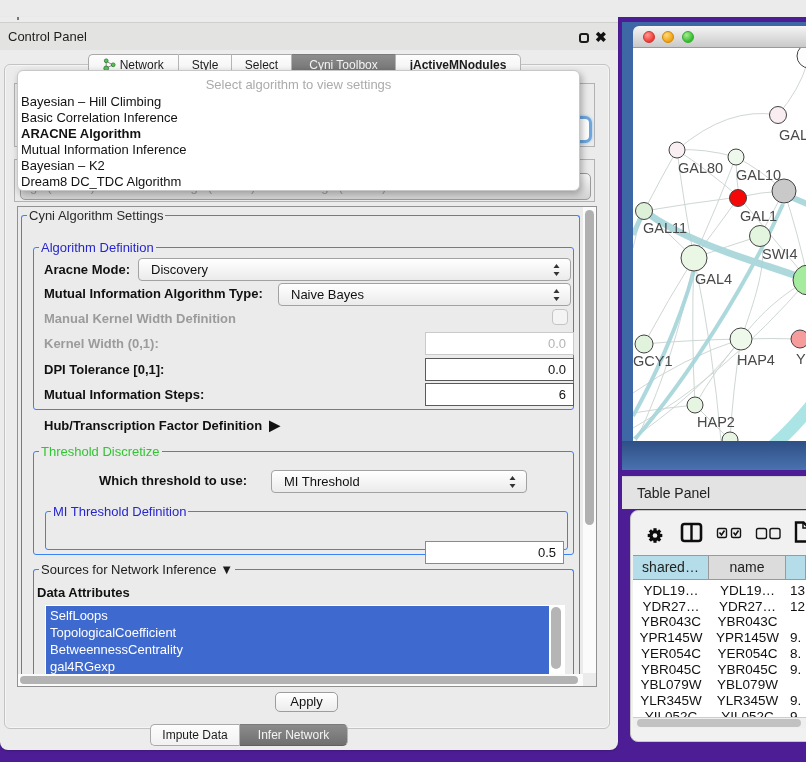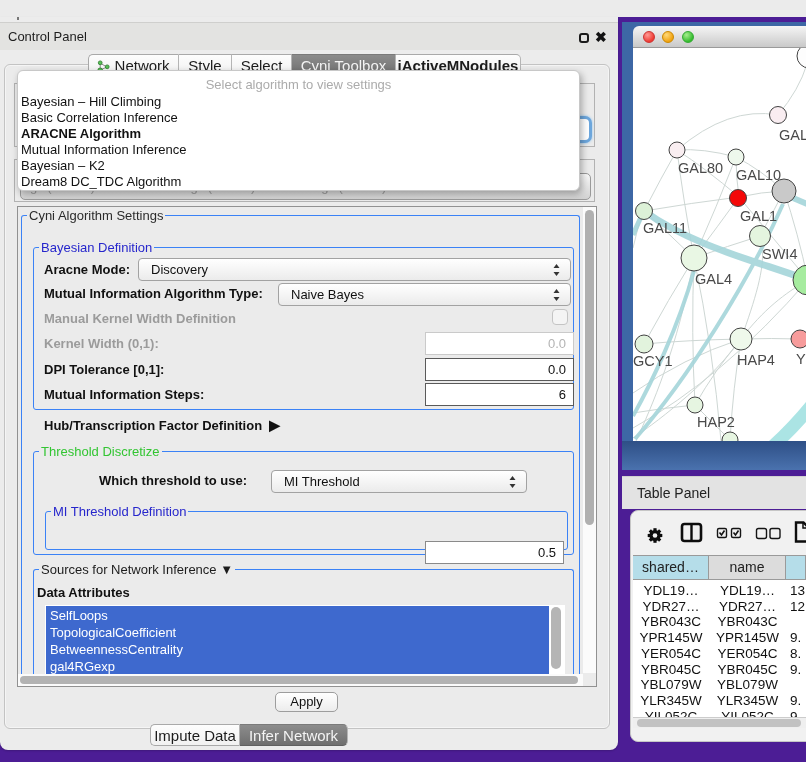--- a/index.html
+++ b/index.html
@@ -12,21 +12,21 @@
 #cp-title { position:absolute; left:0; top:5px; width:618px; height:28px; background:#e3e3e1; border-top:1px solid #cfcfcd; }
 #cp-title .t { position:absolute; left:8px; top:6px; font-size:13px; color:#1d1d1d; }
 #btn-float { position:absolute; left:579px; top:10px; width:10px; height:10px; border:2px solid #1a1a1a; border-radius:3px; }
 #btn-close { position:absolute; left:595px; top:6px; font-size:14px; font-weight:bold; color:#111; }
 
 
 #tabpanel { position:absolute; left:4px; top:47px; width:606px; height:665px; border:1px solid #c3c3c3; border-radius:6px; background:#ebebeb; box-shadow:inset 0 0 0 1px #f5f5f5; }
 
 
 .seg { position:absolute; display:flex; height:22px; }
-.seg .s { height:22px; line-height:21px; font-size:15px; color:#1c1c1c; text-align:center; background:linear-gradient(#fdfdfd,#f1f1f1); border-top:1px solid #a9a9a9; border-bottom:1px solid #a9a9a9; border-right:1px solid #b5b5b5; }
+.seg .s { height:22px; line-height:21px; font-size:12px; color:#1c1c1c; text-align:center; background:linear-gradient(#fdfdfd,#f1f1f1); border-top:1px solid #a9a9a9; border-bottom:1px solid #a9a9a9; border-right:1px solid #b5b5b5; }
 .seg .s:first-child { border-left:1px solid #a9a9a9; border-radius:5px 0 0 5px; }
 .seg .s:last-child { border-radius:0 5px 5px 0; }
 .seg .sel { background:linear-gradient(#8c8c8c,#6f6f6f); color:#f4f4f4; border-top-color:#7a7a7a; border-bottom-color:#606060; }
 #toptabs { left:88px; top:37px; }
 #toptabs .s1 { width:91px; }
 #toptabs .s2 { width:53px; }
 #toptabs .s3 { width:60px; }
 #toptabs .s4 { width:104px; }
 #toptabs .s5 { width:125px; font-weight:bold; }
 #bottabs { left:150px; top:707px; z-index:60; }
@@ -114,21 +114,21 @@
         <span style="position:absolute; left:9px; top:5px; font-size:13px; color:#9c9c9c; white-space:nowrap;">gal(filtered).sif default node gal(filtered).sif Shared gal(filtered)</span>
       </div>
 
     <div id="scrollpane">
 
       <div class="group" style="left:3px; top:8px; width:559px; height:470px; border-bottom:none;">
         <div class="gt" style="color:#2b2b2b;">Cyni Algorithm Settings</div>
       </div>
 
       <div class="group" style="left:15px; top:40px; width:541px; height:163px;">
-        <div class="gt" style="color:#2626cc;">Bayesian Definition</div>
+        <div class="gt" style="color:#2626cc;">Algorithm Definition</div>
       </div>
       <div class="lbl" style="left:26px; top:55px;">Aracne Mode:</div>
       <div class="combo" style="left:120px; top:51px; width:433px;">Discovery<span class="arr"><svg width="9" height="16" viewBox="0 0 9 16">
               <path d="M1.5 6 L4.5 2 L7.5 6 Z M1.5 10 L4.5 14 L7.5 10 Z" fill="#333"></path>
             </svg></span></div>
       <div class="lbl" style="left:26px; top:79px;">Mutual Information Algorithm Type:</div>
       <div class="combo" style="left:260px; top:76px; width:293px;">Naive Bayes<span class="arr"><svg width="9" height="16" viewBox="0 0 9 16">
               <path d="M1.5 6 L4.5 2 L7.5 6 Z M1.5 10 L4.5 14 L7.5 10 Z" fill="#333"></path>
             </svg></span></div>
       <div class="lbl dis" style="left:26px; top:104px;">Manual Kernel Width Definition</div>

